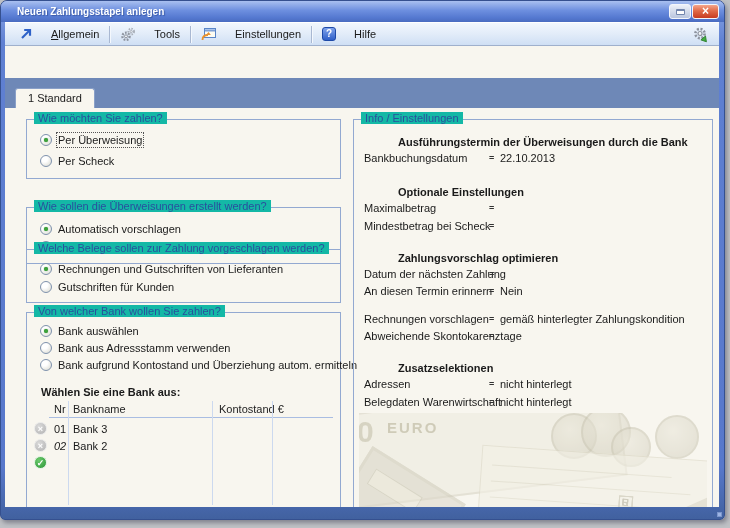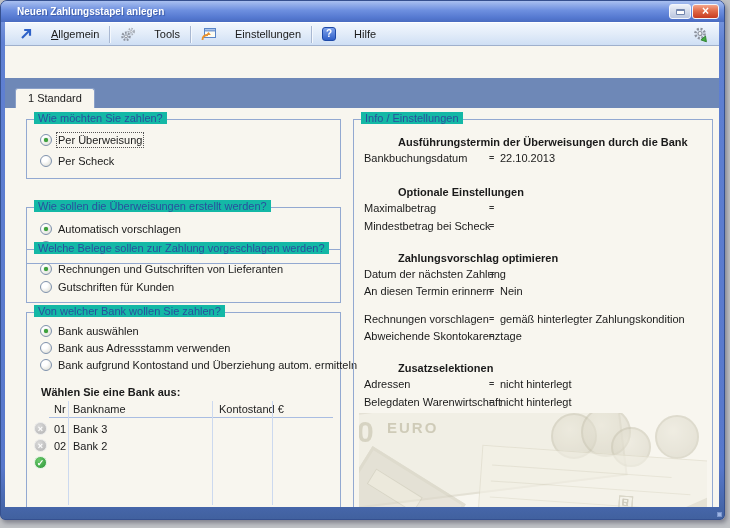--- a/index.html
+++ b/index.html
@@ -226,21 +226,21 @@
         <div class="vline" style="left:245px; top:88px; height:104px;"></div>
 
         <div class="brow" style="left:7px; top:108px; right:7px; height:15px;">
           <span class="cicon ico-x">×</span>
           <span class="bcell" style="left:20px;">01</span>
           <span class="bcell" style="left:39px;">Bank 3</span>
           <span class="bcell" style="left:186px;"></span>
         </div>
         <div class="brow" style="left:7px; top:125px; right:7px; height:15px;">
           <span class="cicon ico-x">×</span>
-          <span class="bcell" style="left:20px;">02</span>
+          <span class="bcell" style="left:20px;font-style:italic;">02</span>
           <span class="bcell" style="left:39px;">Bank 2</span>
           <span class="bcell" style="left:186px;"></span>
         </div>
         <div class="brow" style="left:7px; top:142px; height:15px;">
           <span class="cicon ico-check">✓</span>
         </div>
       </div>
 
       <div class="groupbox" style="left:348px; top:11px; width:360px; height:414px;">
         <span class="gb-title">Info / Einstellungen</span>

